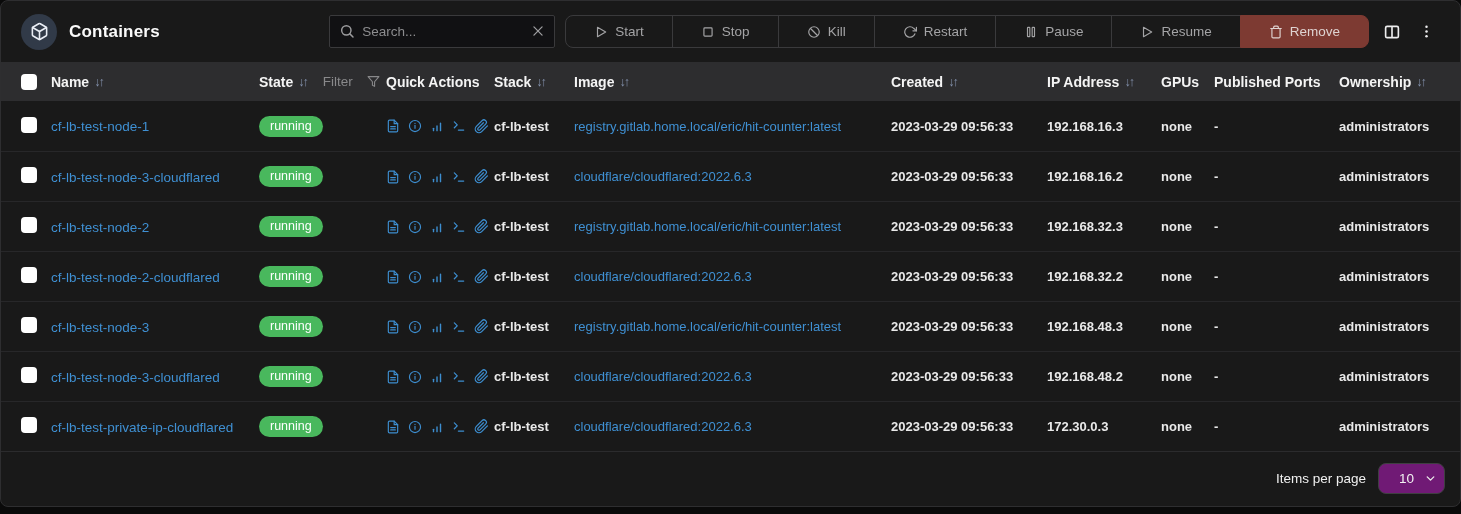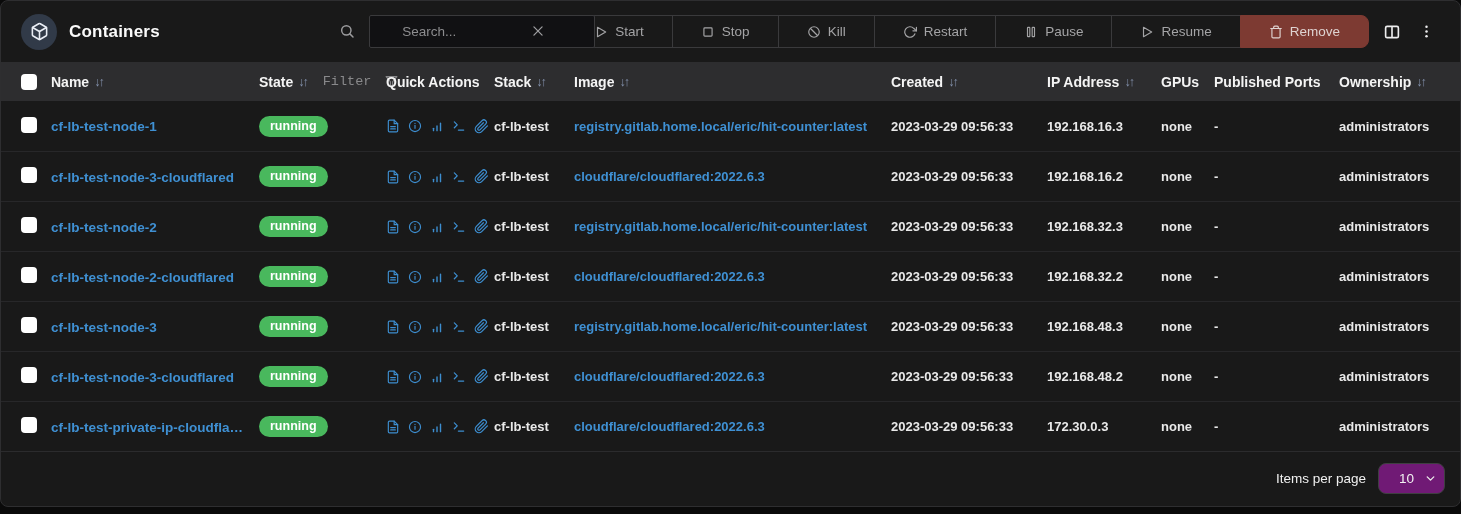--- a/index.html
+++ b/index.html
@@ -11,50 +11,50 @@
   
   .titlebar { height:61px; display:flex; align-items:center; padding:0 22px 0 20px; }
   .logo-circle { width:36px; height:36px; border-radius:50%; background:#313a48;
     display:flex; align-items:center; justify-content:center; color:#e9edf5; }
   .page-title { margin-left:12px; font-size:17px; font-weight:700; color:#fbfbfb; letter-spacing:.2px; }
   .titlebar-right { margin-left:auto; display:flex; align-items:center; gap:10px; }
 
   .searchbox { position:relative; width:226px; height:33px; }
   .searchbox input { width:100%; height:100%; background:#111113; border:1px solid #3a3a3c;
     border-radius:2px; color:#d5d5d5; padding:0 30px 0 32px; font-size:13.5px; outline:none;
-    font-family:inherit;margin-left:40px; }
+    font-family:inherit; }
   .searchbox input::placeholder { color:#8d8d8f; }
   .search-ic { position:absolute; left:10px; top:8px; color:#9b9b9d; }
   .clear-ic { position:absolute; right:10px; top:9px; color:#9b9b9d; cursor:pointer; }
 
   .btn-group { display:flex; align-items:center; }
   .btn { height:33px; display:flex; align-items:center; gap:7px; padding:0 28px;
     background:transparent; border:1px solid #3a3a3c; color:#a4a4a6; font-size:13.5px;
     font-family:inherit; cursor:pointer; margin-left:-1px; white-space:nowrap; }
   .btn:first-child { border-radius:8px 0 0 8px; margin-left:0; }
   .btn.danger { background:#7d3a32; border-color:#7d3a32; color:#dfd3d1; border-radius:0 8px 8px 0; }
   .icon-btn { background:none; border:none; color:#ededee; cursor:pointer; padding:4px; display:flex; }
 
   
   .grid-row { display:grid;
     grid-template-columns:30px 208px 127px 108px 80px 317px 156px 114px 53px 125px minmax(0,1fr);
     align-items:center; padding-left:20px; }
   .thead { height:39px; background:#2d2d2f; font-size:14px; font-weight:700; color:#f4f4f4; }
   .th { display:flex; align-items:center; }
   .sort { margin-left:5px; font-size:12.5px; font-weight:400; letter-spacing:-2px; color:#8290ab; padding-right:2px; }
-  .filter { margin-left:14px; display:flex; align-items:center; gap:14px; color:#89898b; font-weight:400; font-size:13.5px;font-family:Liberation Mono, monospace; }
+  .filter { margin-left:14px; display:flex; align-items:center; gap:14px; color:#89898b; font-weight:400; font-size:13.5px; }
 
   .trow { height:50px; border-top:1px solid #272729; }
   .trow:first-child { border-top:none; }
   .checkbox { display:inline-block; width:16px; height:16px; background:#ffffff; border-radius:4px; cursor:pointer; }
   .cell { overflow:hidden; white-space:nowrap; font-weight:600; color:#e9e9e9; padding-right:10px; }
-  .link { color:#3f90d3; text-decoration:none; font-weight:700; cursor:pointer; }
+  .link { color:#3f90d3; text-decoration:none; font-weight:400; cursor:pointer; }
   .c-name .link { display:inline-block; max-width:196px; overflow:hidden; text-overflow:ellipsis;
     white-space:nowrap; font-size:13.5px; vertical-align:middle; }
-  .badge { display:inline-block; background:#49b85d; color:#fff; font-weight:700; font-size:12.5px;
+  .badge { display:inline-block; background:#49b85d; color:#fff; font-weight:400; font-size:12.5px;
     padding:3px 11px 4px; border-radius:11px; }
   .qa { display:flex; align-items:center; gap:8px; color:#3d8ed0; }
   .qa span { display:flex; cursor:pointer; }
   .c-owner { text-align:right; padding-right:39px; }
 
   
   .tfooter { height:54px; border-top:1px solid #2b2b2d; display:flex; align-items:center;
     justify-content:flex-end; gap:12px; padding-right:15px; }
   .ipp-label { color:#f0f0f0; font-size:13.5px; font-weight:400; }
   .select-wrap { position:relative; width:67px; height:31px; }

